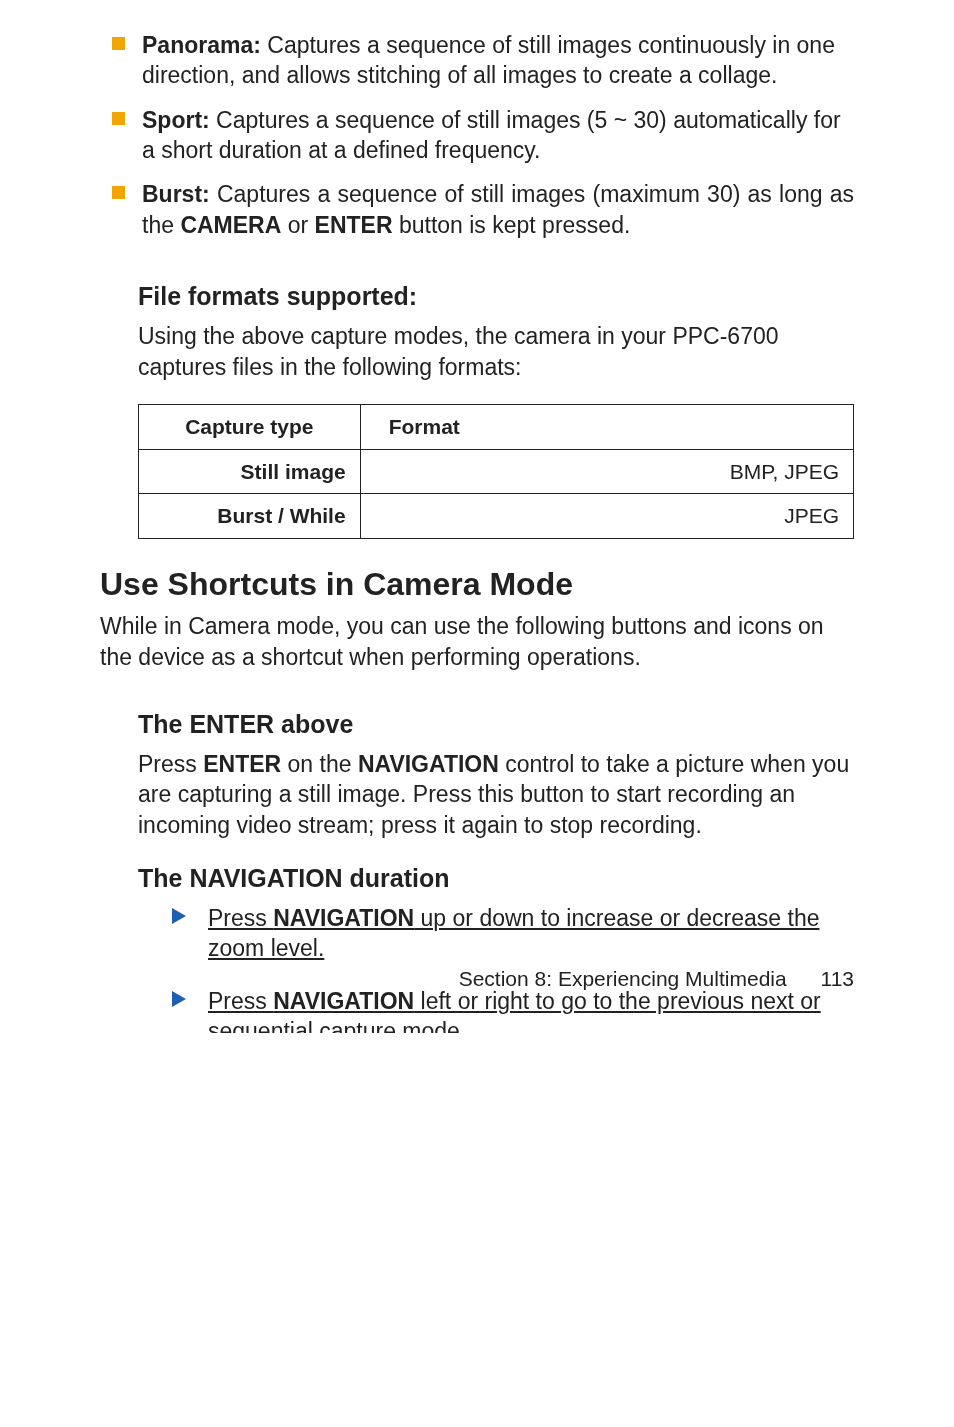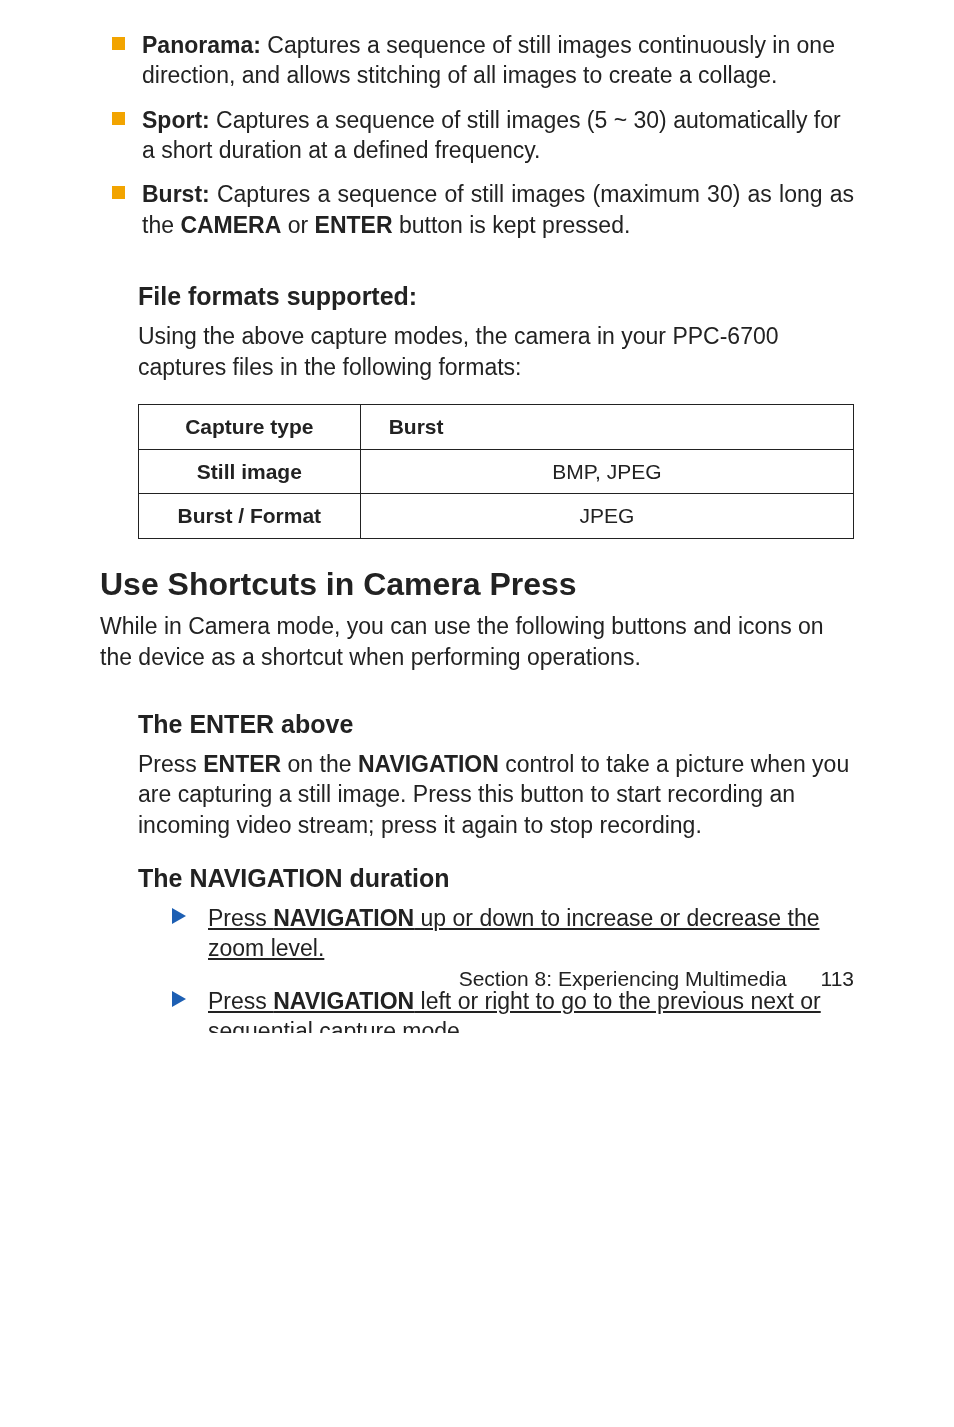--- a/index.html
+++ b/index.html
@@ -51,21 +51,21 @@
   }
   table.fmt {
     border-collapse: collapse;
     width: 100%;
     margin: 14px 0 24px 0;
     font-size: 21px;
   }
   table.fmt th, table.fmt td {
     border: 1.5px solid #222;
     padding: 8px 14px;
-    text-align: center;
+    text-align: right;
   }
   table.fmt th {
     font-weight: 700;
     text-align: center;
   }
   table.fmt th.fmt-col {
     text-align: left;
     padding-left: 28px;
   }
   table.fmt td.key { font-weight: 700; }
@@ -135,35 +135,35 @@
   </ul>
 
   <div class="indent-block">
     <h3 class="subhead">File formats supported:</h3>
     <p class="para">Using the above capture modes, the camera in your PPC-6700 captures files in the following formats:</p>
 
     <table class="fmt">
       <tbody>
           <tr>
         <th style="width:31%;">Capture type</th>
-        <th class="fmt-col">Burst</th>
+        <th class="fmt-col">Format</th>
       </tr>
       <tr>
         <td class="key">Still image</td>
         <td>BMP, JPEG</td>
       </tr>
       <tr>
-        <td class="key">Burst / Format</td>
+        <td class="key">Burst / While</td>
         <td>JPEG</td>
       </tr>
     </tbody>
       </table>
   </div>
 
-  <h2 class="section-head">Use Shortcuts in Camera Press</h2>
+  <h2 class="section-head">Use Shortcuts in Camera Mode</h2>
   <p class="body-para">While in Camera mode, you can use the following buttons and icons on the device as a shortcut when performing operations.</p>
 
   <div class="indent-block">
     <h3 class="subhead">The ENTER above</h3>
     <p class="para">
       <span>Press </span><span class="bold">ENTER</span><span> on the </span><span class="bold">NAVIGATION</span><span> control to take a picture when you are capturing a still image. Press this button to start recording an incoming video stream; press it again to stop recording.</span>
     </p>
   </div>
 
   <div class="indent-block">

